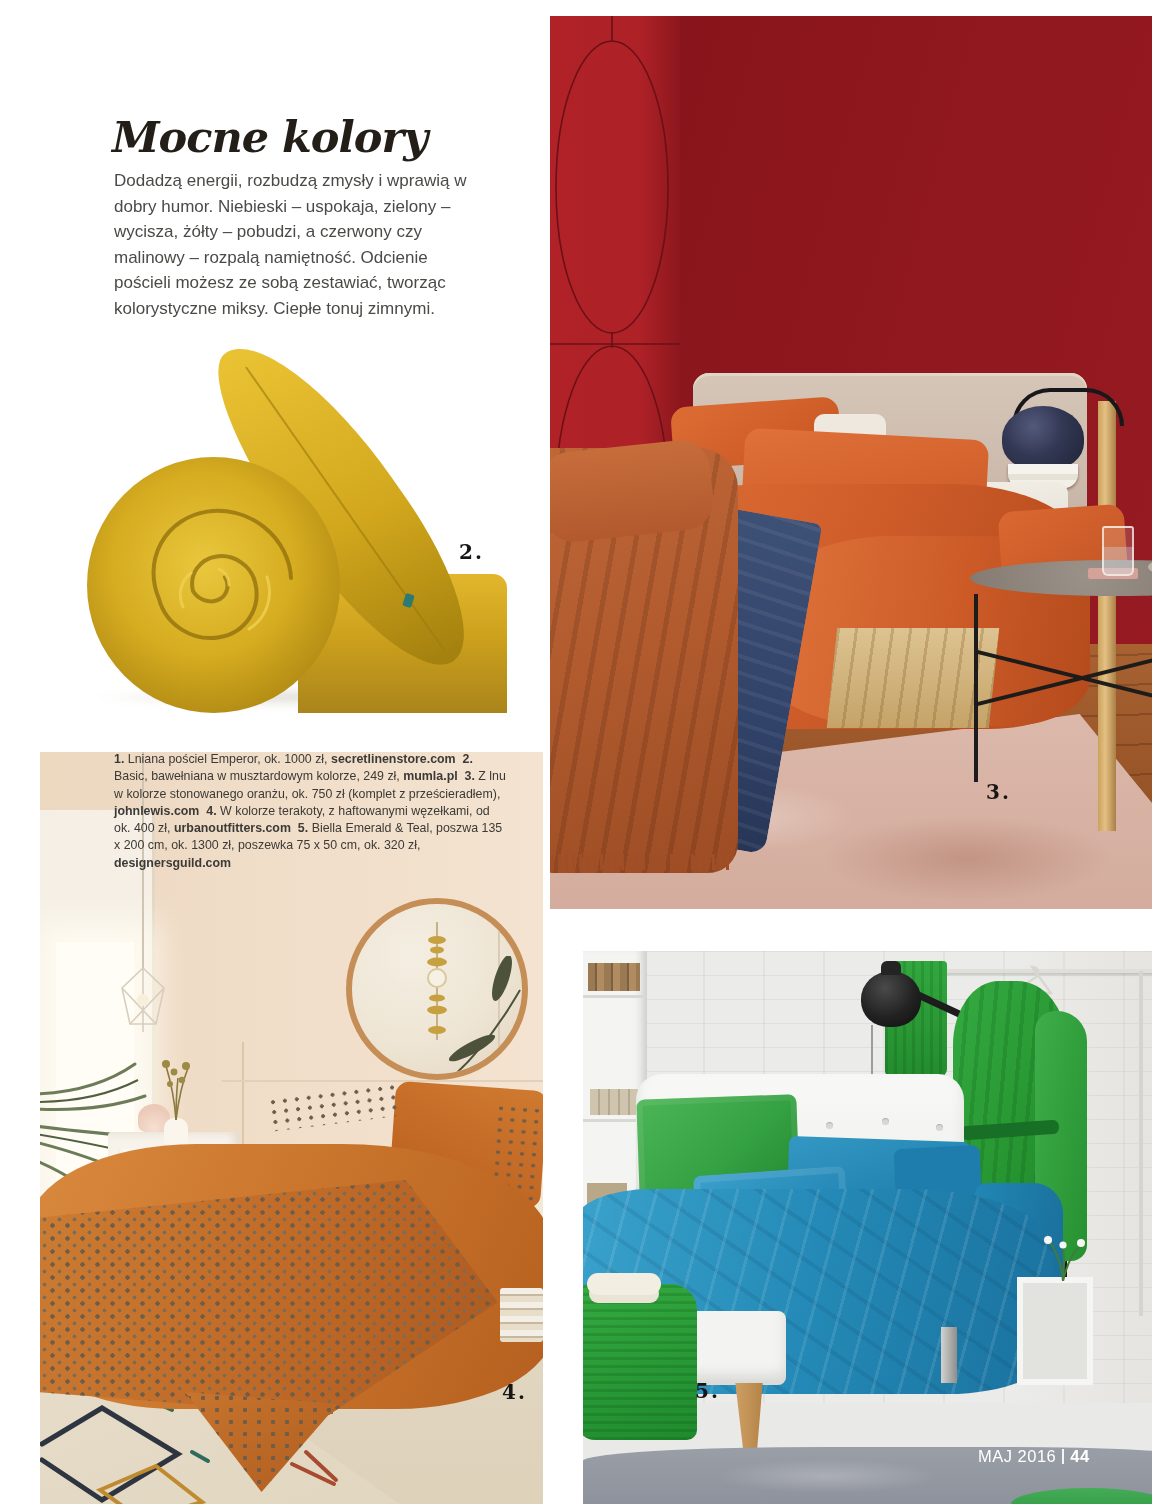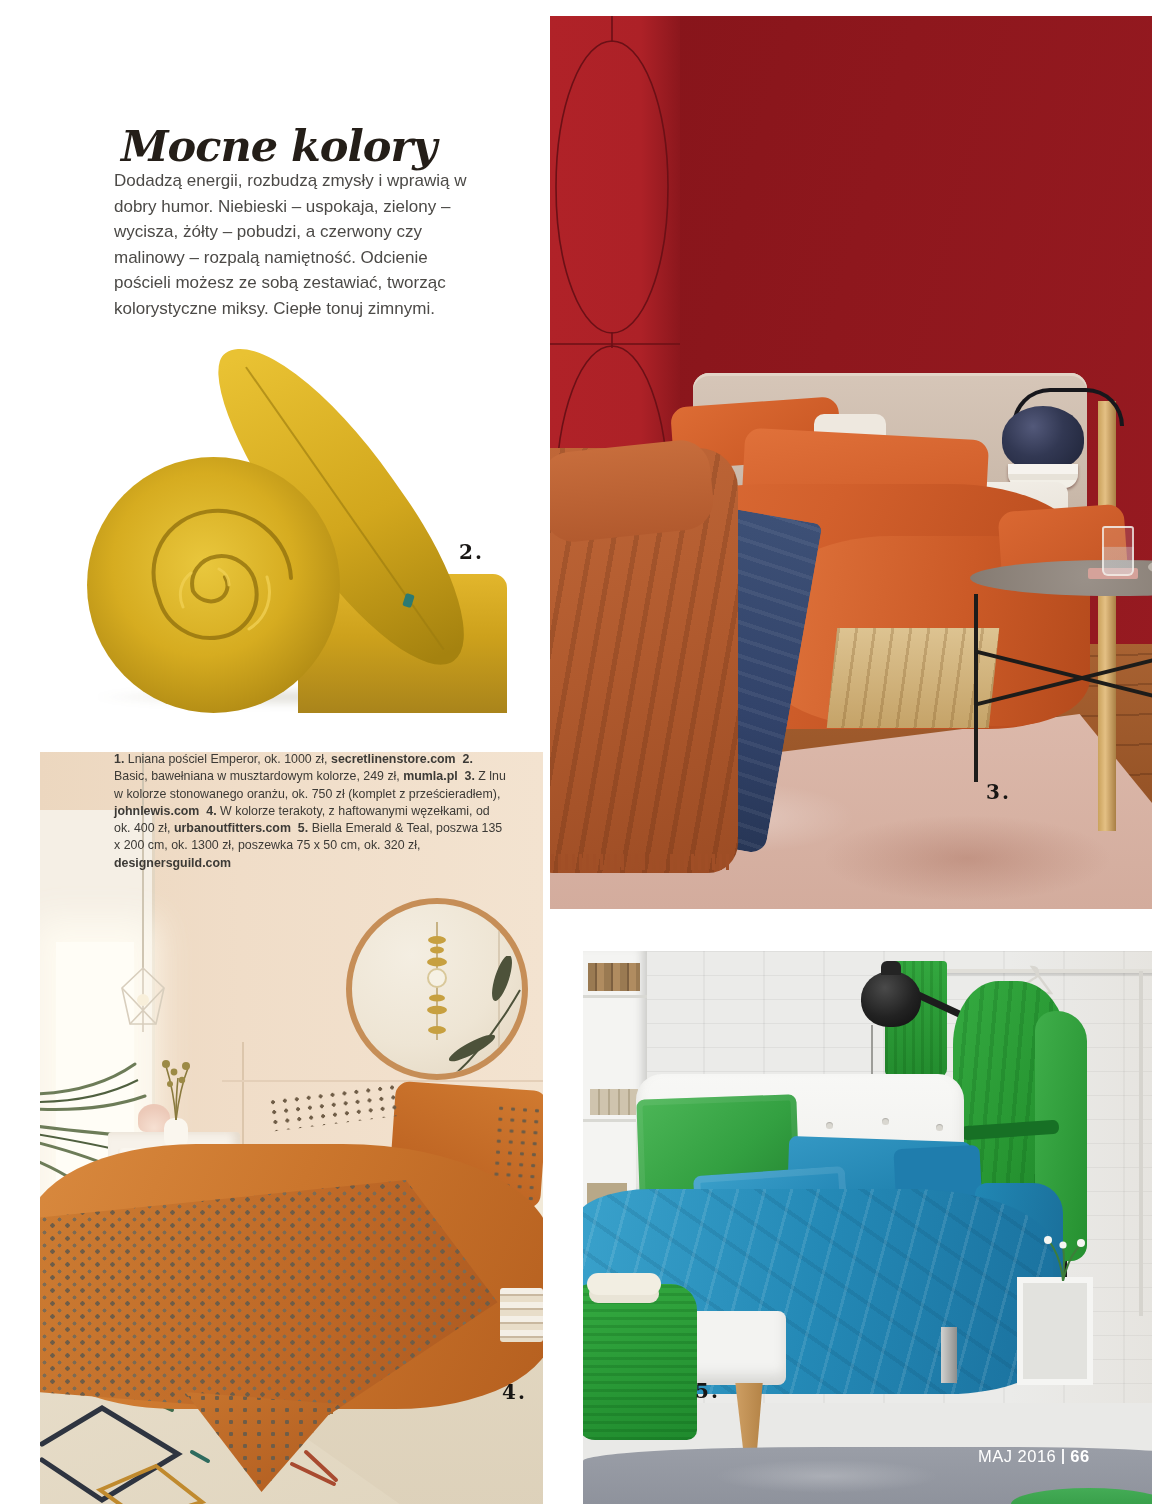--- a/index.html
+++ b/index.html
@@ -3,21 +3,21 @@
 <meta charset="utf-8">
 <style>
   html,body{margin:0;padding:0;background:#888;}
   .page{position:relative;width:1152px;height:1504px;background:#fff;margin:0 auto;
         overflow:hidden;font-family:"Liberation Sans",sans-serif;}
   .abs{position:absolute;}
   .photo{position:absolute;overflow:hidden;}
   .plabel{position:absolute;font-family:"DejaVu Serif",serif;font-weight:700;
           font-size:20px;color:#181614;letter-spacing:2px;z-index:40;}
   
-  .title{position:absolute;left:112px;top:112px;margin:9px;
+  .title{position:absolute;left:112px;top:112px;margin:0;
          font-family:"DejaVu Serif",serif;font-style:italic;font-weight:700;
          font-size:43px;color:#241e18;letter-spacing:-1px;}
   .intro-body{position:absolute;left:114px;top:168px;width:368px;margin:0;
               font-size:17px;line-height:25.5px;color:#4c4a47;}
   
   .caption{position:absolute;left:114px;top:751px;width:394px;
            font-size:12.4px;line-height:17.3px;color:#3c3a36;white-space:pre-wrap;z-index:30;}
   .caption .b{font-weight:700;}
   
   .footer{position:absolute;left:395px;top:496px;display:flex;align-items:center;
@@ -433,21 +433,21 @@
     <div class="abs p5-bench"></div>
     <div class="abs p5-woodleg"></div>
     <div class="abs p5-gthrow"></div>
     <div class="abs p5-towelsroll"></div>
     <div class="abs p5-rug"></div>
     <div class="abs p5-pouf"></div>
     <span class="plabel" style="left:112px;top:428px;">5.</span>
     <div class="footer">
       <span class="month">MAJ 2016</span>
       <span class="divider"></span>
-      <span class="pn">66</span>
+      <span class="pn">44</span>
     </div>
   </figure>
 
   <div class="shot2">
     <div class="abs sh-shadow"></div>
     <div class="abs sh-flat"></div>
     <div class="abs sh-pillow">
       <div class="abs sh-pillow-seam"></div>
     </div>
     <div class="abs sh-roll">

